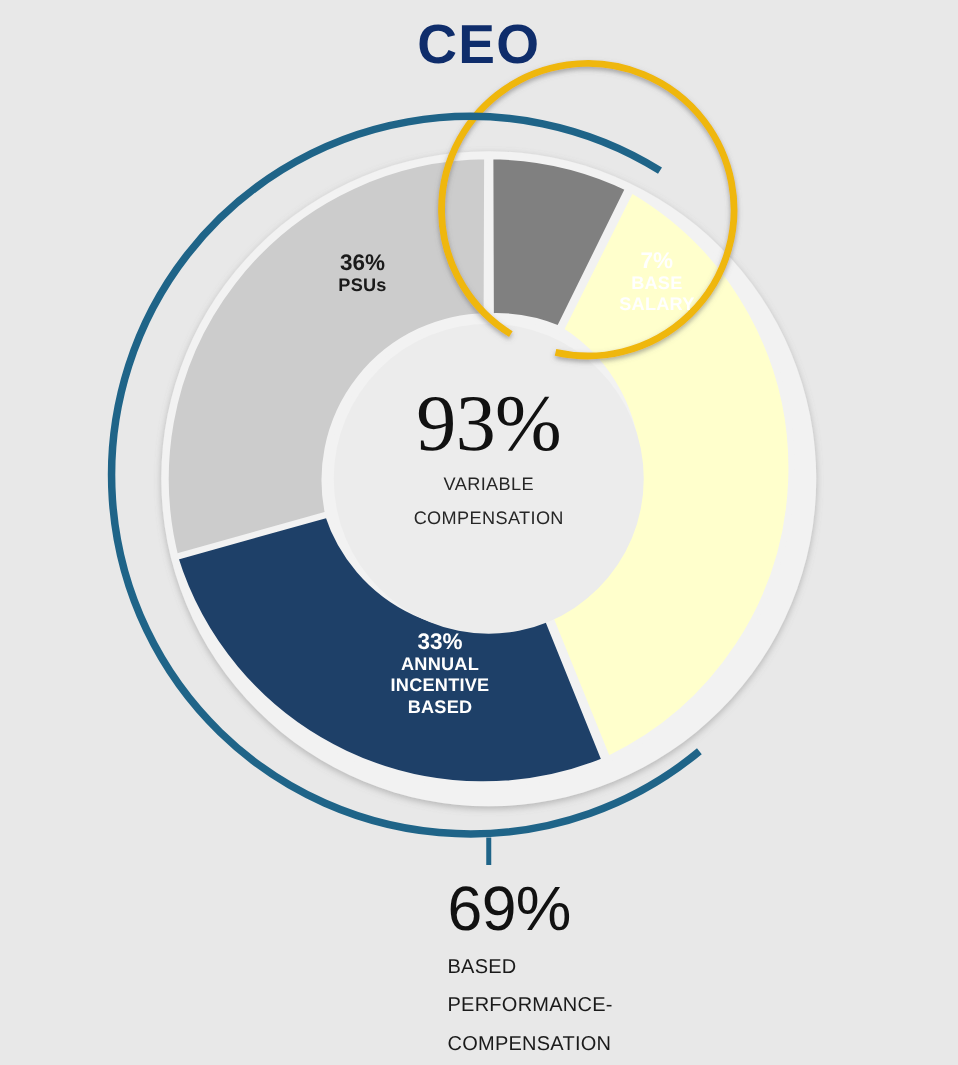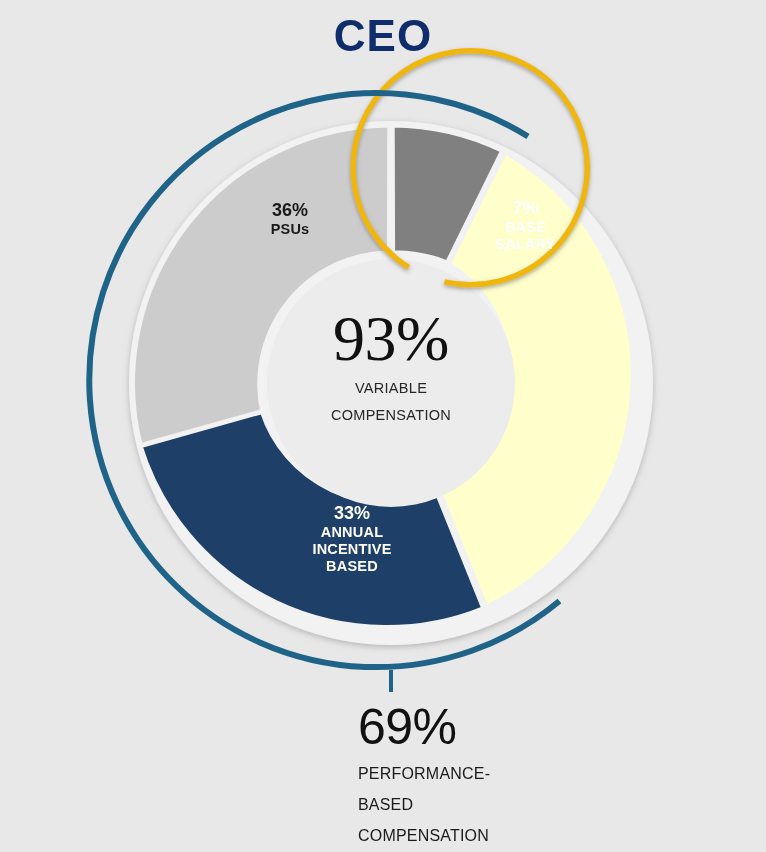--- a/index.html
+++ b/index.html
@@ -206,18 +206,18 @@
   </div>
 
   <div id="center-group">
     <span class="big">93%</span>
     <span class="sub">VARIABLE</span>
     <span class="sub">COMPENSATION</span>
   </div>
 
   <div id="bottom-callout">
     <span class="big">69%</span>
+    <span class="sub">BASED</span>
     <span class="sub">PERFORMANCE-</span>
-    <span class="sub">BASED</span>
     <span class="sub">COMPENSATION</span>
   </div>
 
 </div>
 
 </body></html>

